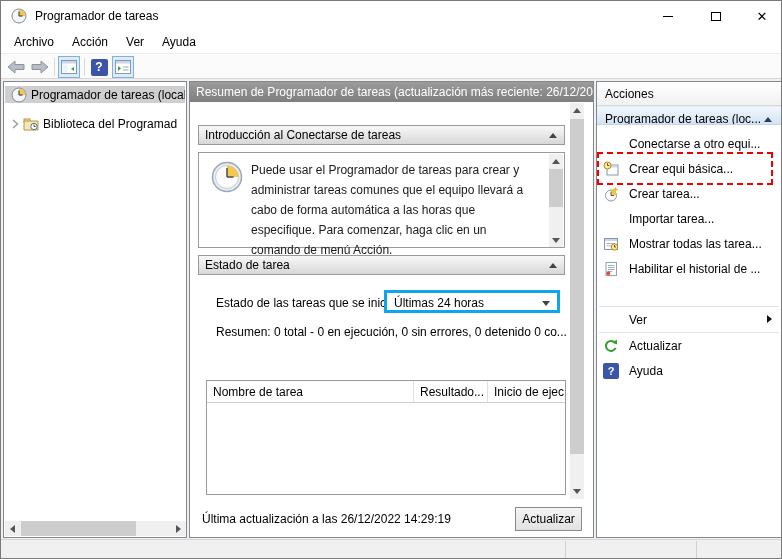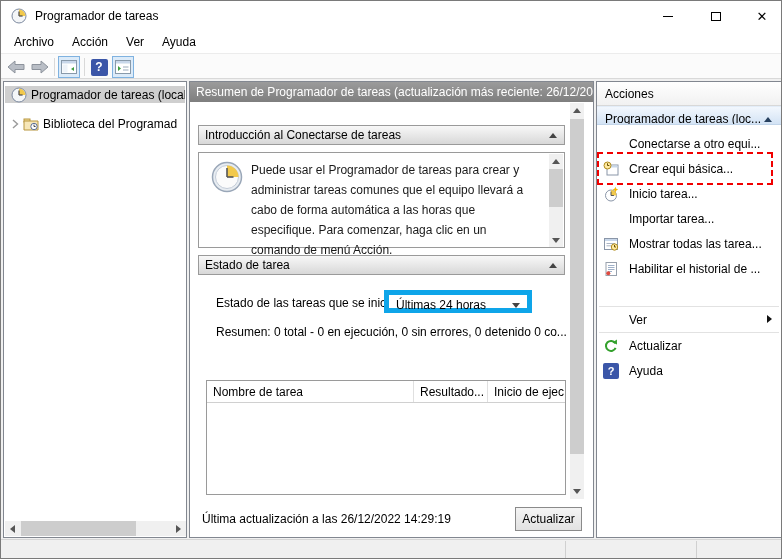--- a/index.html
+++ b/index.html
@@ -48,21 +48,21 @@
   .sec-header { position:absolute; left:8px; width:367px; height:20px; border:1px solid #9a9a9a; background:linear-gradient(#f8f8f8,#d8d8d8); line-height:18px; padding-left:6px; cursor:default; }
   .collapse-up { position:absolute; right:7px; top:7px; width:0; height:0; border-left:4px solid transparent; border-right:4px solid transparent; border-bottom:5px solid #444; }
   .intro-box { position:absolute; left:8px; top:70px; width:367px; height:96px; border:1px solid #9a9a9a; background:#fff; }
   .intro-text { position:absolute; left:52px; top:7px; width:282px; line-height:20px; color:#1a1a1a; }
   .vscroll { position:absolute; width:14px; background:#f0f0f0; }
   .tri-up    { width:0;height:0;border-left:4px solid transparent;border-right:4px solid transparent;border-bottom:5px solid #555; }
   .tri-down  { width:0;height:0;border-left:4px solid transparent;border-right:4px solid transparent;border-top:5px solid #555; }
   .tri-left  { width:0;height:0;border-top:4px solid transparent;border-bottom:4px solid transparent;border-right:5px solid #555; }
   .tri-right { width:0;height:0;border-top:4px solid transparent;border-bottom:4px solid transparent;border-left:5px solid #555; }
   .vthumb { position:absolute; left:0; width:14px; background:#cdcdcd; }
-  .dropdown { position:absolute; left:194px; top:208px; width:148px; height:23px; border:5px solid #0ea5e9; background:#fff; line-height:21px; padding-left:7px; cursor:default; }
+  .dropdown { position:absolute; left:194px; top:208px; width:176px; height:23px; border:3px solid #0ea5e9; background:#fff; line-height:21px; padding-left:7px; cursor:default; }
   .dd-chev { position:absolute; right:7px; top:8px; width:0;height:0; border-left:4px solid transparent;border-right:4px solid transparent;border-top:5px solid #444; }
   .task-table { position:absolute; left:16px; top:298px; width:360px; height:115px; border:1px solid #9a9a9a; background:#fff; }
   .tt-headrow { position:absolute; left:0; top:0; width:358px; height:22px; border-bottom:1px solid #d0d0d0; display:flex; }
   .tt-col { line-height:22px; padding-left:6px; border-right:1px solid #e0e0e0; white-space:nowrap; overflow:hidden; cursor:default; }
   .footer-text { position:absolute; left:12px; top:425px; line-height:25px; }
   .refresh-btn { position:absolute; left:325px; top:425px; width:67px; height:24px; border:1px solid #8a8a8a; background:linear-gradient(#f4f4f4,#e2e2e2); text-align:center; line-height:22px; cursor:default; }
 
   
   .act-title { position:absolute; left:0; top:0; width:184px; height:24px; background:linear-gradient(#ffffff,#f1f1f1); border-bottom:1px solid #d8d8d8; font-weight:normal; line-height:24px; padding-left:8px; }
   .act-group { position:absolute; left:0; top:24px; width:184px; height:19px; background:linear-gradient(#f2f7fd,#d3e3f5); border-top:1px solid #e3edf8; border-bottom:1px solid #c2d5ea; line-height:24px; padding-left:8px; white-space:nowrap; overflow:hidden; cursor:default; }
@@ -276,21 +276,21 @@
     <div class="action-item" style="top:99px;">
       <span class="ai-icon">
         <svg viewBox="0 0 16 16" width="16" height="16">
             <circle cx="8" cy="9.5" r="5.5" fill="#fff" stroke="#8a96a8"></circle>
             <path d="M8 9.5 L8 4 A5.5 5.5 0 0 1 13.5 9.5 Z" fill="#f2c94c"></path>
             <line x1="8" y1="9.5" x2="8" y2="5.6" stroke="#555"></line>
             <line x1="8" y1="9.5" x2="10.9" y2="9.5" stroke="#555"></line>
             <path d="M12.4 0.8 l0.9 1.9 1.9 0.9 -1.9 0.9 -0.9 1.9 -0.9 -1.9 -1.9 -0.9 1.9 -0.9 Z" fill="#f5b800"></path>
           </svg>
       </span>
-      <span class="ai-label">Inicio tarea...</span>
+      <span class="ai-label">Crear tarea...</span>
     </div>
 
     <div class="action-item" style="top:124px;">
       <span class="ai-label">Importar tarea...</span>
     </div>
 
     <div class="action-item" style="top:149px;">
       <span class="ai-icon">
         <svg viewBox="0 0 16 16" width="16" height="16">
             <rect x="1.5" y="2.5" width="13" height="11" fill="#fff" stroke="#8a96a8"></rect>

